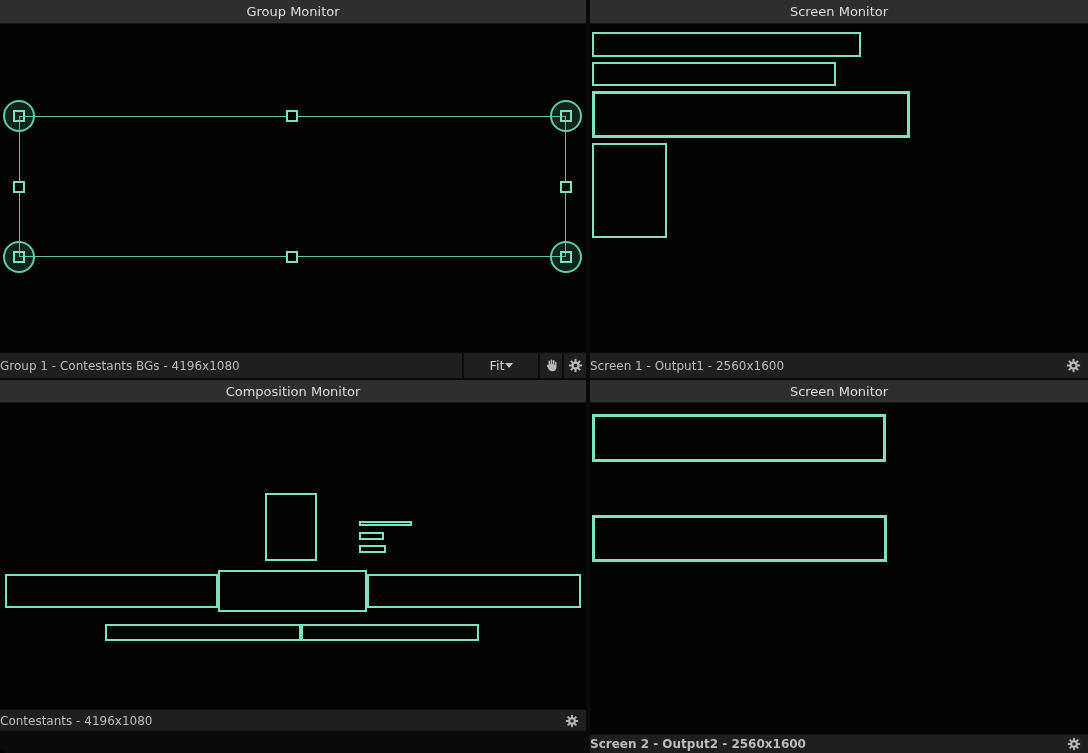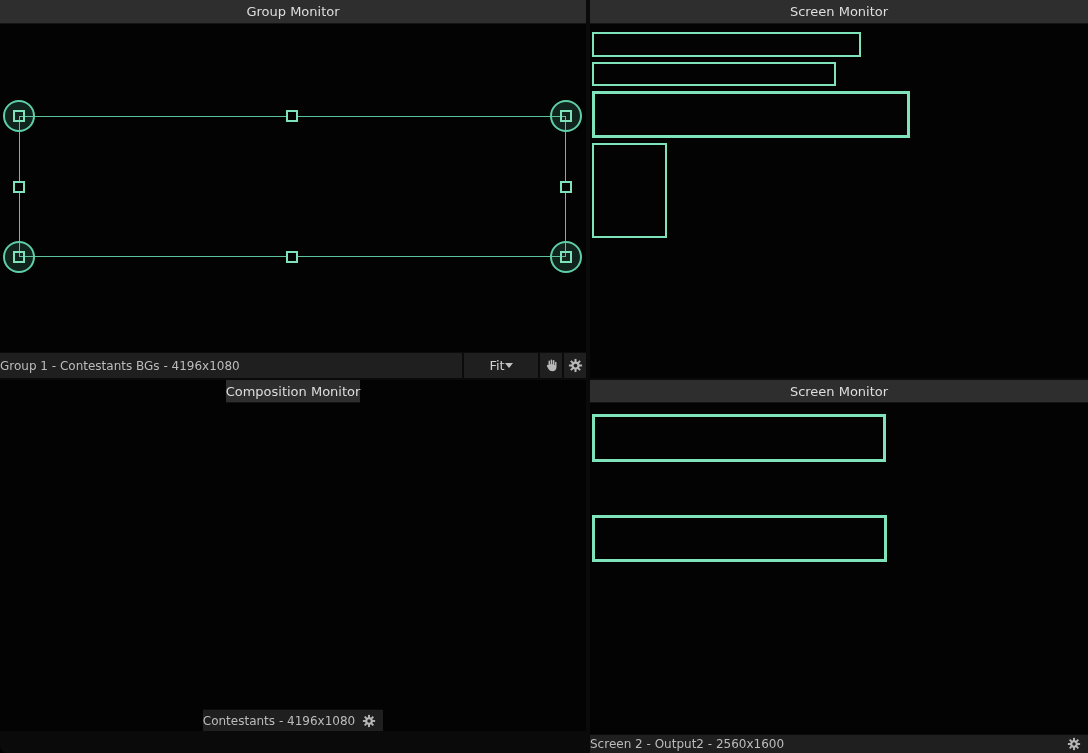--- a/index.html
+++ b/index.html
@@ -3,33 +3,33 @@
 <meta charset="utf-8">
 <style>
   * { margin:0; padding:0; box-sizing:border-box; }
   html,body { width:1088px; height:753px; background:#000; overflow:hidden;
               font-family:"DejaVu Sans", sans-serif; }
   .stage { position:relative; width:1088px; height:753px; background:#0a0a0a;border-radius:7px; }
 
   .panel { position:absolute; display:flex; flex-direction:column; background:#030303; }
   .p-tl { left:0;   top:0;   width:586px; height:378px; }
   .p-tr { left:590px; top:0; width:498px; height:378px; }
-  .p-bl { left:0;   top:380px; width:586px; height:351px;align-items:center; }
+  .p-bl { left:0;   top:380px; width:586px; height:351px; }
   .p-br { left:590px; top:380px; width:498px; height:373px; }
 
   .titlebar { background:#2e2e2e; border-bottom:1px solid #141414;
               display:flex; align-items:center; justify-content:center;
               color:#dedede; font-size:13px; flex:0 0 auto; }
   .tb-24 { height:24px; } .tb-23 { height:23px; }
 
   .canvas { position:relative; flex:1 1 auto; background:#030303; overflow:hidden; }
 
   .statusbar { background:#1f1f1f; border-top:1px solid #0c0c0c; display:flex;
                align-items:stretch; color:#bcbcbc; font-size:12px; flex:0 0 auto; }
-  .sb-26 { height:26px; } .sb-22 { height:22px; } .sb-19 { height:19px; }
+  .sb-26 { height:26px; } .sb-22 { height:22px; } .sb-19 { height:19px;font-weight:bold; }
   .status-label { flex:1 1 auto; display:flex; align-items:center; padding-left:0;
                   white-space:nowrap; overflow:hidden; }
   .ctrl-cell { display:flex; align-items:center; justify-content:center;
                border-left:2px solid #0b0b0b; }
   .fit-cell { width:76px; gap:0; color:#d2d2d2; font-size:13px; }
   .icon-cell { width:24px; }
   .gear-end { display:flex; align-items:center; padding:0 7px; }
 
   .caret-down { width:0; height:0; border-left:4px solid transparent;
                 border-right:4px solid transparent; border-top:5px solid #c2c2c2; }
@@ -113,20 +113,37 @@
   <div class="panel p-tr">
     <div class="titlebar tb-24">
       <span>Screen Monitor</span>
     </div>
     <div class="canvas">
       <div class="rect" style="left:2px; top:8px;   width:269px; height:25px;"></div>
       <div class="rect" style="left:2px; top:38px;  width:244px; height:24px;"></div>
       <div class="rect b3" style="left:2px; top:67px;  width:318px; height:47px;"></div>
       <div class="rect" style="left:2px; top:119px; width:75px;  height:95px;"></div>
     </div>
+    <div class="statusbar sb-26">
+      <div class="status-label">Screen 1 - Output1 - 2560x1600</div>
+      <div class="gear-end">
+        <span>
+          <svg width="15" height="15" viewBox="0 0 24 24">
+            <g fill="#b8b8b8">
+              <circle cx="12" cy="12" r="6.5"></circle>
+              <rect x="10.4" y="1.5" width="3.2" height="21"></rect>
+              <rect x="10.4" y="1.5" width="3.2" height="21" transform="rotate(45 12 12)"></rect>
+              <rect x="10.4" y="1.5" width="3.2" height="21" transform="rotate(90 12 12)"></rect>
+              <rect x="10.4" y="1.5" width="3.2" height="21" transform="rotate(135 12 12)"></rect>
+            </g>
+            <circle cx="12" cy="12" r="3" fill="#1f1f1f"></circle>
+          </svg>
+        </span>
+      </div>
+    </div>
   </div>
 
   <div class="panel p-bl">
     <div class="titlebar tb-23">
       <span>Composition Monitor</span>
     </div>
     <div class="canvas">
       <div class="rect" style="left:265px; top:90px;  width:52px;  height:68px;"></div>
       <div class="rect" style="left:359px; top:118px; width:53px;  height:5px;"></div>
       <div class="rect" style="left:359px; top:129px; width:25px;  height:8px;"></div>

